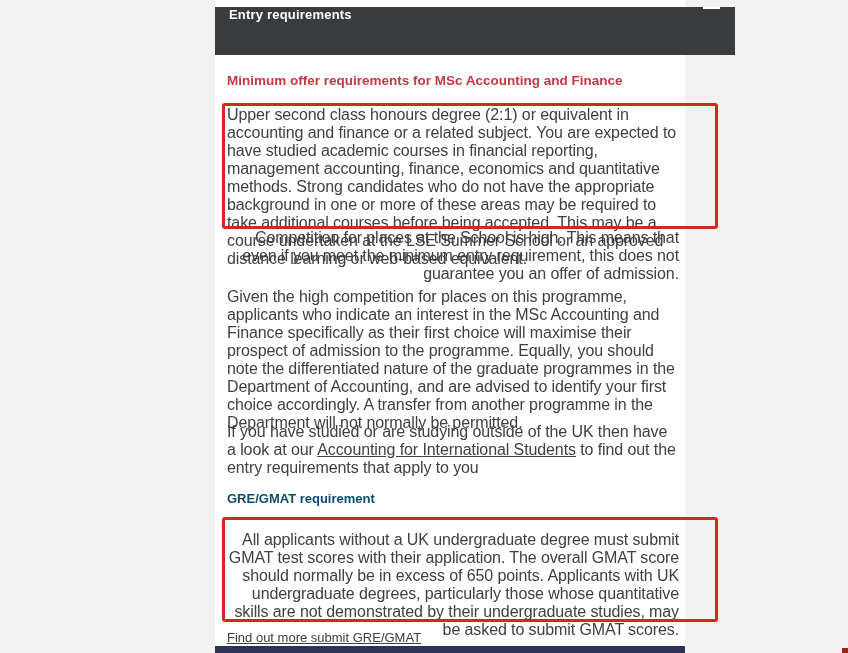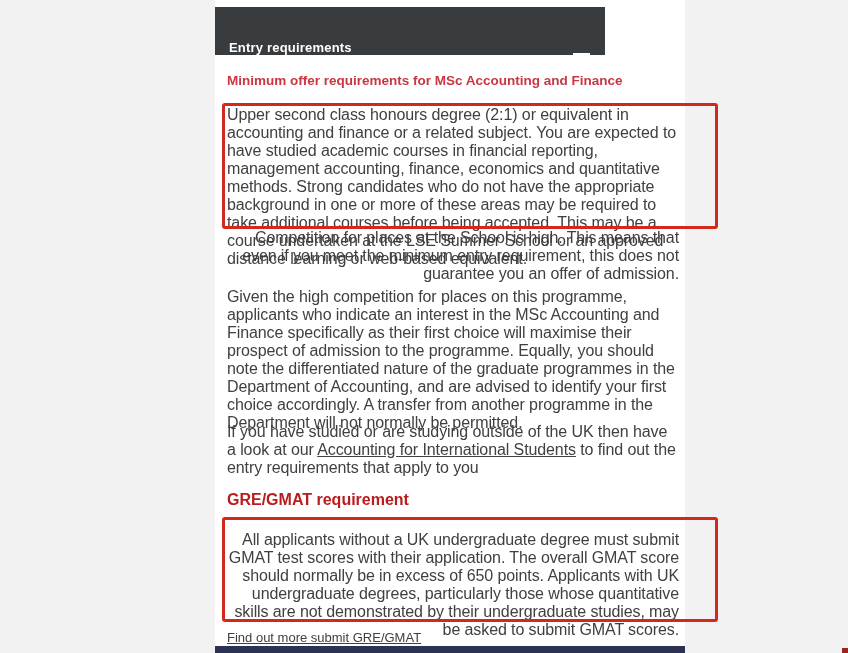--- a/index.html
+++ b/index.html
@@ -11,41 +11,41 @@
     --body-text:#404042;
     --annotation-red:#d3281c;
     --next-section:#2b3254;
   }
   *{margin:0;padding:0;box-sizing:border-box;}
   html,body{width:848px;height:653px;}
   body{font-family:"Liberation Sans","DejaVu Sans",sans-serif;background:var(--page-bg);}
   .stage{position:relative;width:848px;height:653px;overflow:hidden;background:var(--page-bg);}
   .panel-column{position:absolute;left:215px;top:0;width:470px;height:653px;background:var(--panel-bg);}
   .accordion-header{
-    position:absolute;left:215px;top:7px;width:390px;height:48px;
-    background:var(--header-bg);display:flex;align-items:flex-end;
+    position:absolute;left:215px;top:7px;width:520px;height:48px;
+    background:var(--header-bg);display:flex;align-items:flex-start;
     justify-content:space-between;padding:0 14px;cursor:pointer;
   }
   .accordion-title{color:var(--header-text);font-size:13px;font-weight:700;letter-spacing:.2px;}
   .minus-icon{width:17px;height:2px;background:#ffffff;margin-right:1px;}
   .red-heading{
     position:absolute;left:227px;top:73px;width:440px;
     color:var(--heading-red);font-size:13.5px;font-weight:700;
   }
   .para{
     position:absolute;left:227px;width:452px;
     color:var(--body-text);font-size:16px;line-height:18px;letter-spacing:-0.1px;
   }
   .p-requirements{top:106px;}
   .p-competition{top:229px;text-align:right;}
   .p-high-competition{top:288px;}
   .p-international{top:423px;}
   .subheading{
     position:absolute;left:227px;top:491px;width:440px;
-    color:#b91c1c;font-size:16px;font-weight:700;
+    color:#0c4a6e;font-size:13px;font-weight:700;
   }
   .p-gmat{top:531px;text-align:right;}
   .inline-link{color:var(--body-text);text-decoration:underline;cursor:pointer;}
   .more-link{
     position:absolute;left:227px;top:630px;
     color:var(--body-text);font-size:13px;text-decoration:underline;cursor:pointer;
   }
   .annotation-box{
     position:absolute;border:3px solid var(--annotation-red);border-radius:3px;
     background:transparent;pointer-events:none;z-index:5;

